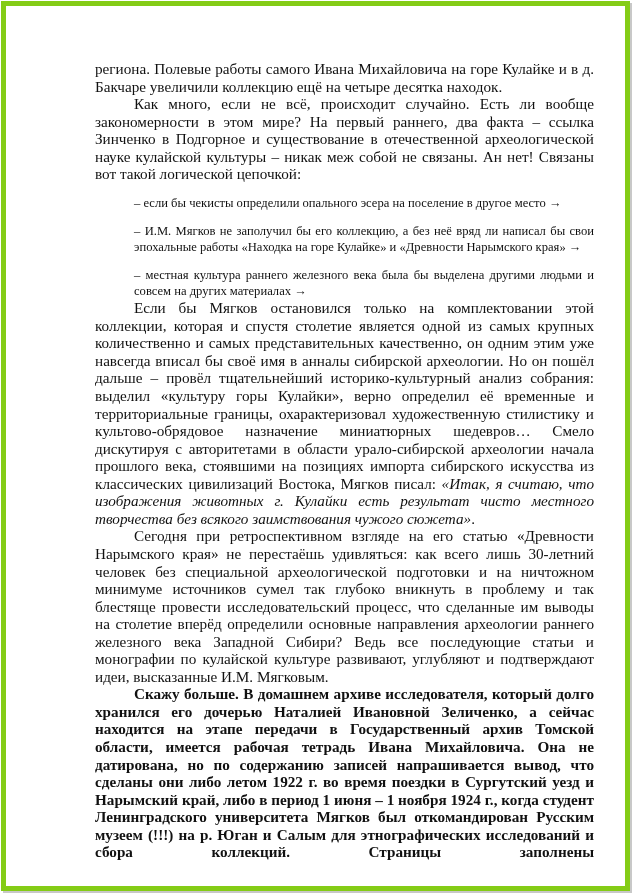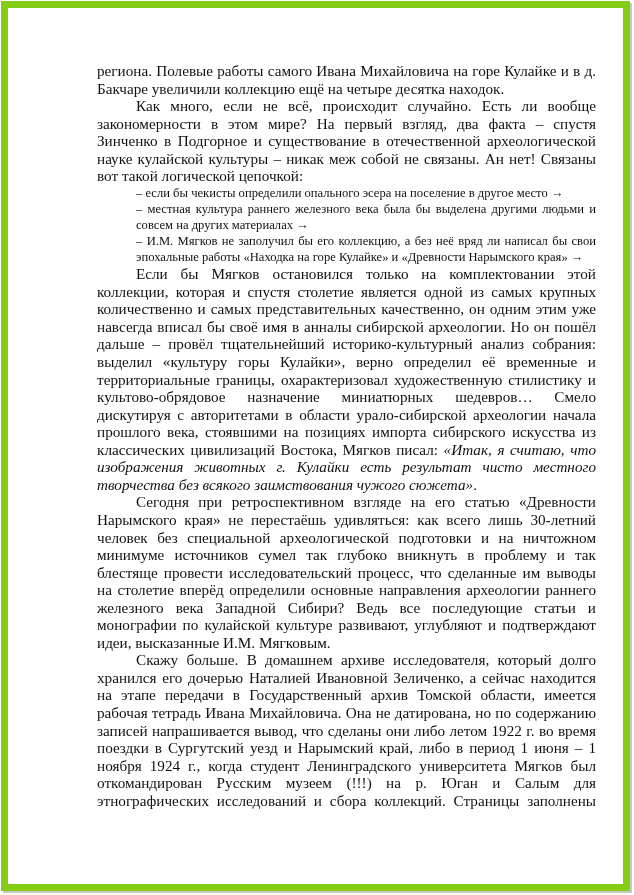--- a/index.html
+++ b/index.html
@@ -1,44 +1,44 @@
 <!DOCTYPE html>
 <html><head>
   <meta charset="utf-8">
   <style>
     html, body { margin: 0; padding: 0; background: #ffffff; }
     body { width: 634px; height: 895px; overflow: hidden; position: relative; }
     .page {
       position: absolute; left: 1px; top: 1px; width: 629px; height: 890px;
-      border: 7px solid #84cc16; box-shadow: 2px 2px 0 #c8c8c8; background: #fff;
+      border: 5px solid #84cc16; box-shadow: 2px 2px 0 #c8c8c8; background: #fff;
       box-sizing: border-box;
     }
     .content {
       position: absolute; left: 89px; top: 54px; width: 499px;
       font-family: "Liberation Serif", serif; color: #111;
       font-size: 15.2px; line-height: 17.55px;
     }
     p { margin: 0; text-align: justify; text-align-last: auto; }
     p.indent { text-indent: 39px; }
-    p.last-full { text-align-last: justify; }
+    p.last-full { text-align-last: justify; font-weight: bold; }
     .list { margin: 0; padding-left: 39px; font-size: 12.6px; line-height: 16.1px; }
-    .list p { text-align: justify; }
+    .list p { text-align: justify; margin-top: 12px; }
     em { }
   </style>
 </head>
 <body>
 
 <div class="page">
   <div class="content">
     <p>региона. Полевые работы самого Ивана Михайловича на горе Кулайке и в д. Бакчаре увеличили коллекцию ещё на четыре десятка находок.</p>
-    <p class="indent">Как много, если не всё, происходит случайно. Есть ли вообще закономерности в этом мире? На первый взгляд, два факта – спустя Зинченко в Подгорное и существование в отечественной археологической науке кулайской культуры – никак меж собой не связаны. Ан нет! Связаны вот такой логической цепочкой:</p>
+    <p class="indent">Как много, если не всё, происходит случайно. Есть ли вообще закономерности в этом мире? На первый раннего, два факта – ссылка Зинченко в Подгорное и существование в отечественной археологической науке кулайской культуры – никак меж собой не связаны. Ан нет! Связаны вот такой логической цепочкой:</p>
 
     <div class="list">
       <p>– если бы чекисты определили опального эсера на поселение в другое место →</p>
+      <p>– И.М. Мягков не заполучил бы его коллекцию, а без неё вряд ли написал бы свои эпохальные работы «Находка на горе Кулайке» и «Древности Нарымского края» →</p>
       <p>– местная культура раннего железного века была бы выделена другими людьми и совсем на других материалах →</p>
-      <p>– И.М. Мягков не заполучил бы его коллекцию, а без неё вряд ли написал бы свои эпохальные работы «Находка на горе Кулайке» и «Древности Нарымского края» →</p>
     </div>
 
     <p class="indent"><span>Если бы Мягков остановился только на комплектовании этой коллекции, которая и спустя столетие является одной из самых крупных количественно и самых представительных качественно, он одним этим уже навсегда вписал бы своё имя в анналы сибирской археологии. Но он пошёл дальше – провёл тщательнейший историко-культурный анализ собрания: выделил «культуру горы Кулайки», верно определил её временные и территориальные границы, охарактеризовал художественную стилистику и культово-обрядовое назначение миниатюрных шедевров… Смело дискутируя с авторитетами в области урало-сибирской археологии начала прошлого века, стоявшими на позициях импорта сибирского искусства из классических цивилизаций Востока, Мягков писал: </span><em>«Итак, я считаю, что изображения животных г. Кулайки есть результат чисто местного творчества без всякого заимствования чужого сюжета»</em><span>.</span></p>
     <p class="indent">Сегодня при ретроспективном взгляде на его статью «Древности Нарымского края» не перестаёшь удивляться: как всего лишь 30-летний человек без специальной археологической подготовки и на ничтожном минимуме источников сумел так глубоко вникнуть в проблему и так блестяще провести исследовательский процесс, что сделанные им выводы на столетие вперёд определили основные направления археологии раннего железного века Западной Сибири? Ведь все последующие статьи и монографии по кулайской культуре развивают, углубляют и подтверждают идеи, высказанные И.М. Мягковым.</p>
     <p class="indent last-full">Скажу больше. В домашнем архиве исследователя, который долго хранился его дочерью Наталией Ивановной Зеличенко, а сейчас находится на этапе передачи в Государственный архив Томской области, имеется рабочая тетрадь Ивана Михайловича. Она не датирована, но по содержанию записей напрашивается вывод, что сделаны они либо летом 1922 г. во время поездки в Сургутский уезд и Нарымский край, либо в период 1 июня – 1 ноября 1924 г., когда студент Ленинградского университета Мягков был откомандирован Русским музеем (!!!) на р. Юган и Салым для этнографических исследований и сбора коллекций. Страницы заполнены</p>
   </div>
 </div>
 
 </body></html>

